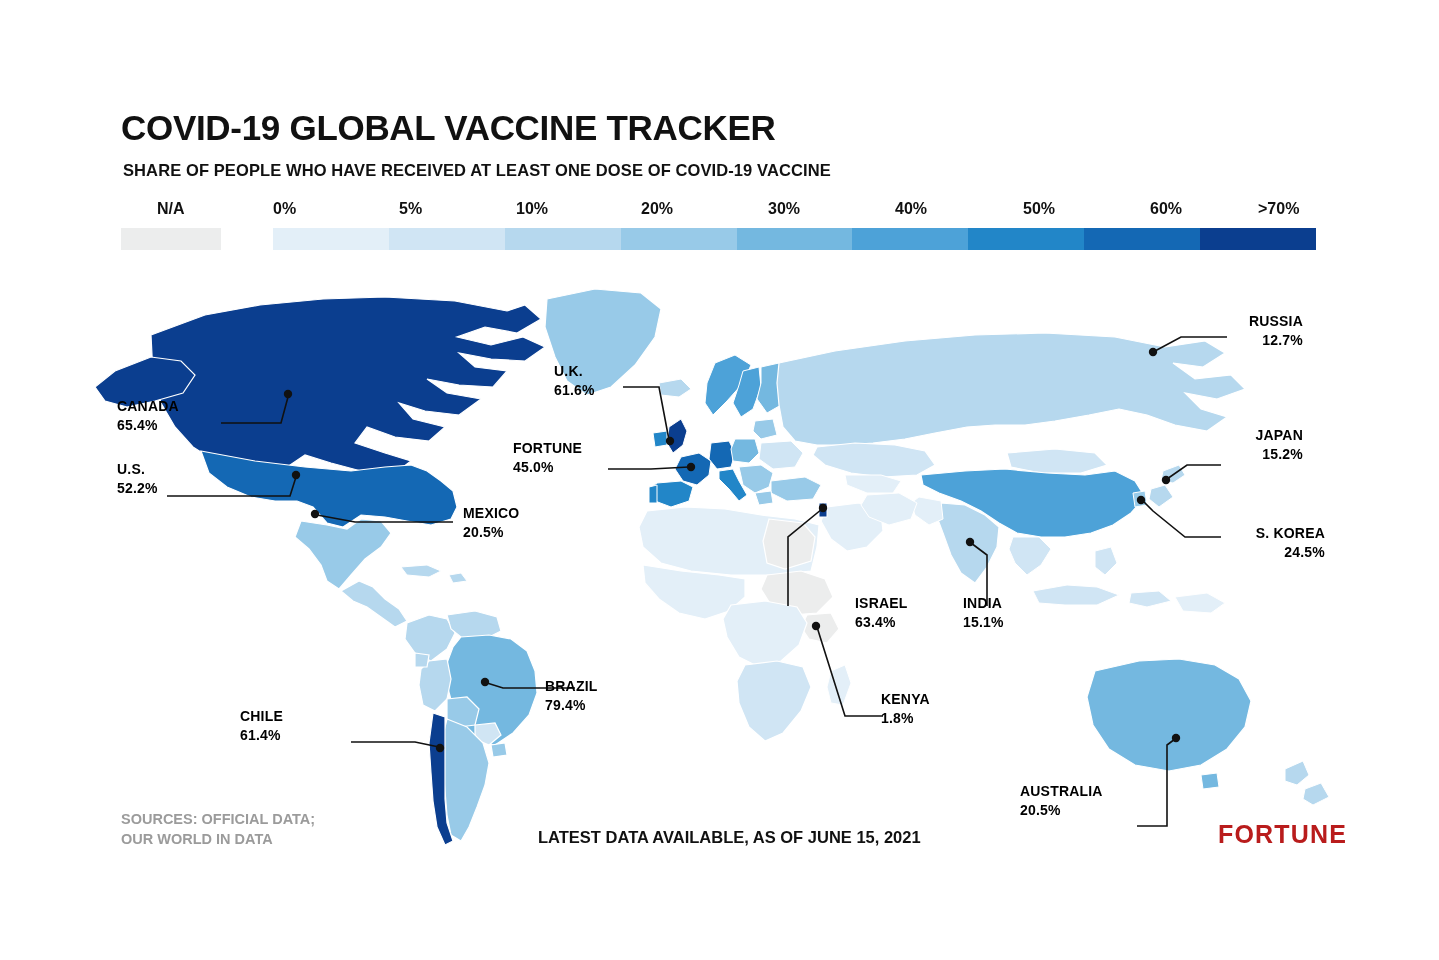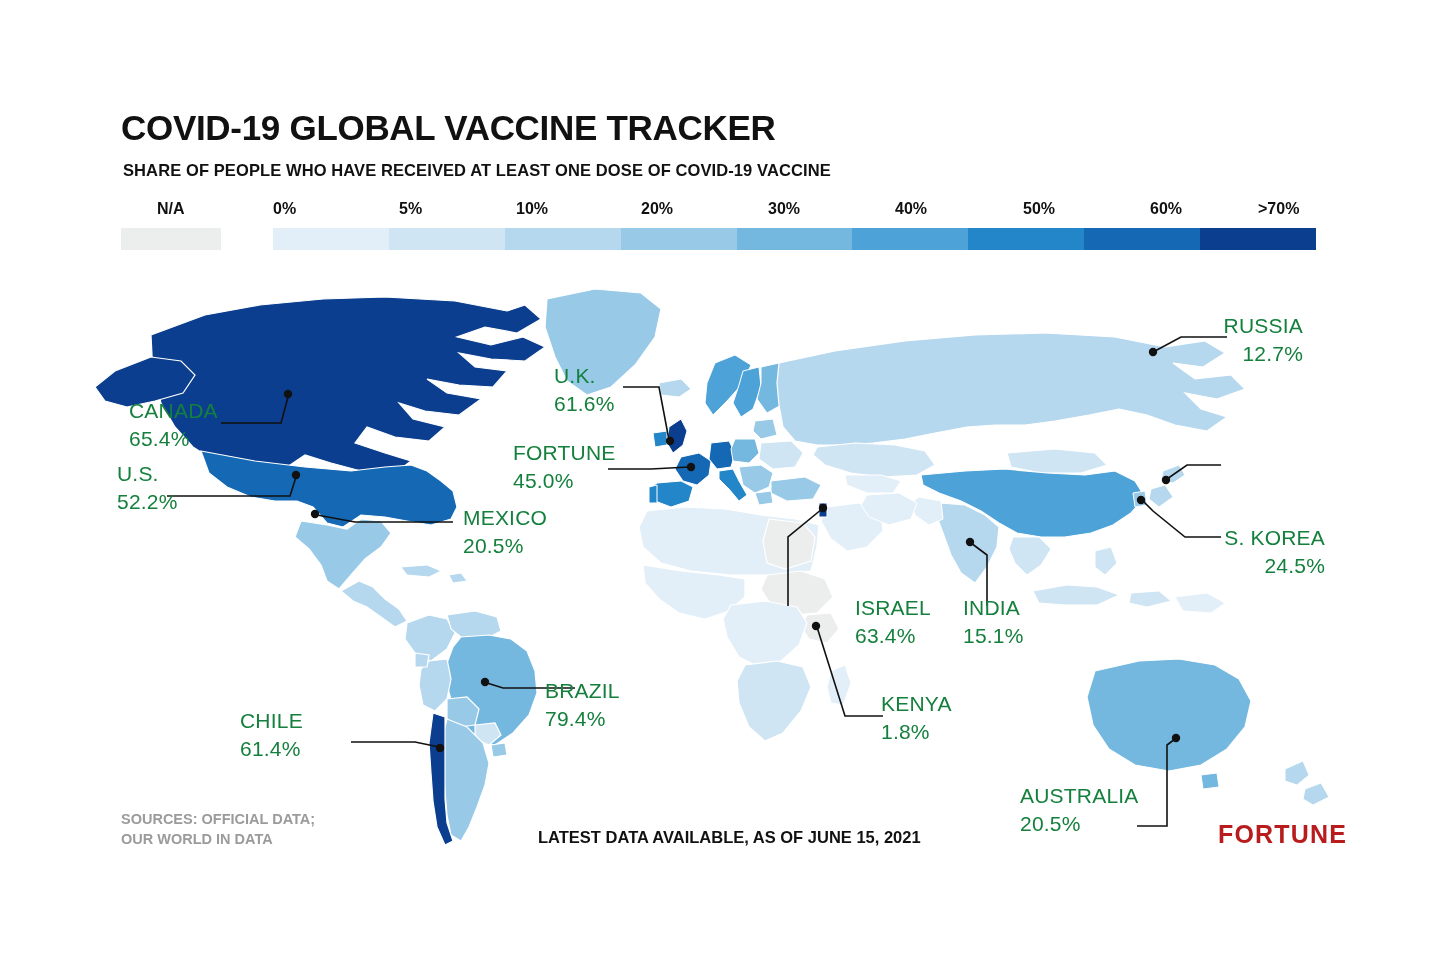--- a/index.html
+++ b/index.html
@@ -100,24 +100,24 @@
     left: 55px;
     top: 275px;
     width: 1330px;
     height: 590px;
   }
   .map-wrap svg { display: block; }
 
   
   .callout {
     position: absolute;
-    font-size: 21px;
-    font-weight: normal;
+    font-size: 14px;
+    font-weight: bold;
     line-height: 1.35;
-    color: #15803d;
+    color: #000000;
     white-space: nowrap;
   }
   .callout .name { display: block; letter-spacing: 0.2px; }
   .callout .val { display: block; letter-spacing: 0.2px; }
   .callout.right { text-align: right; }
 
   
   .sources {
     position: absolute;
     left: 121px;
@@ -304,21 +304,21 @@
         <circle cx="768" cy="233" r="4.2"></circle>
         <circle cx="915" cy="267" r="4.2"></circle>
         <circle cx="761" cy="351" r="4.2"></circle>
         <circle cx="430" cy="407" r="4.2"></circle>
         <circle cx="385" cy="473" r="4.2"></circle>
         <circle cx="1121" cy="463" r="4.2"></circle>
       </g>
     </svg>
   </div>
 
-  <div class="callout" style="left:117px; top:397px;margin-left:12px;">
+  <div class="callout" style="left:117px; top:397px;">
     <span class="name">CANADA</span>
     <span class="val">65.4%</span>
   </div>
 
   <div class="callout" style="left:117px; top:460px;">
     <span class="name">U.S.</span>
     <span class="val">52.2%</span>
   </div>
 
   <div class="callout" style="left:463px; top:504px;">
@@ -334,20 +334,24 @@
   <div class="callout" style="left:513px; top:439px;">
     <span class="name">FORTUNE</span>
     <span class="val">45.0%</span>
   </div>
 
   <div class="callout right" style="left:1128px; top:312px; width:175px;">
     <span class="name">RUSSIA</span>
     <span class="val">12.7%</span>
   </div>
 
+  <div class="callout right" style="left:1128px; top:426px; width:175px;">
+    <span class="name">JAPAN</span>
+    <span class="val">15.2%</span>
+  </div>
 
   <div class="callout right" style="left:1128px; top:524px; width:197px;">
     <span class="name">S. KOREA</span>
     <span class="val">24.5%</span>
   </div>
 
   <div class="callout" style="left:855px; top:594px;">
     <span class="name">ISRAEL</span>
     <span class="val">63.4%</span>
   </div>

